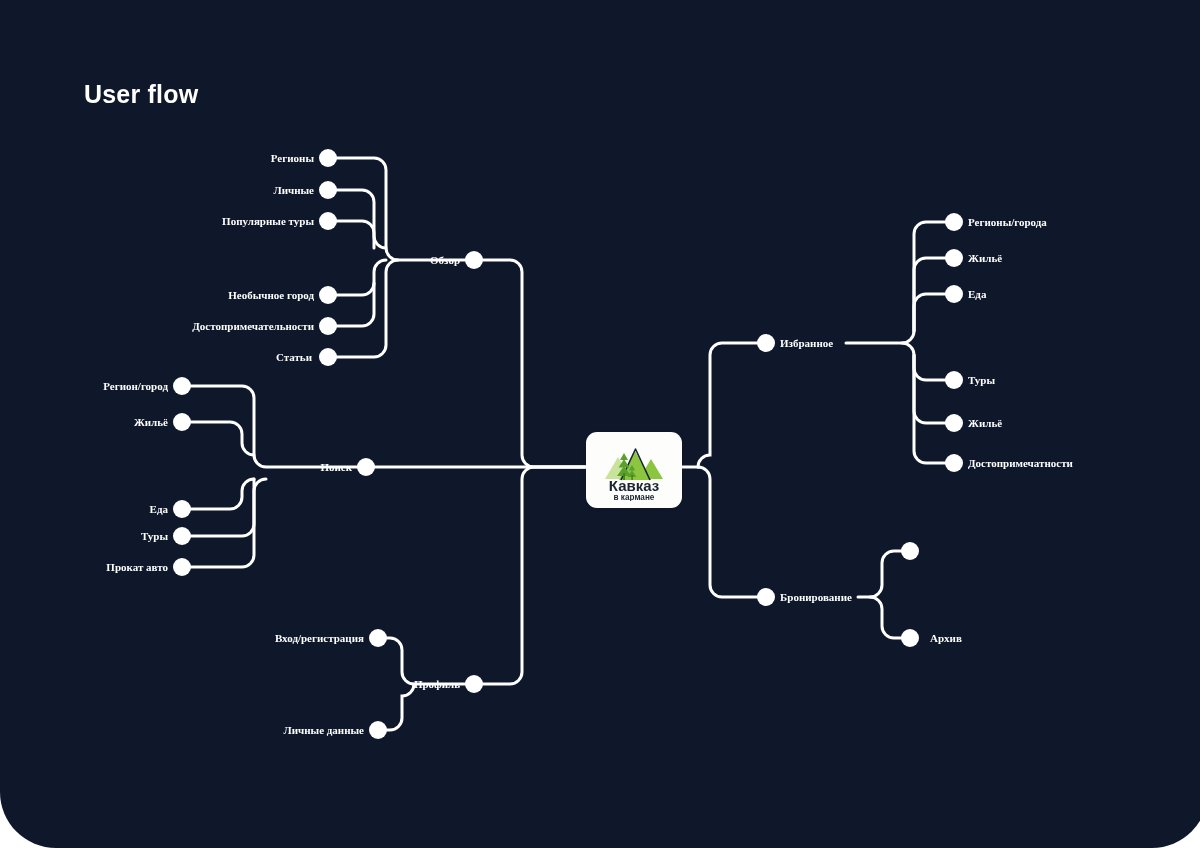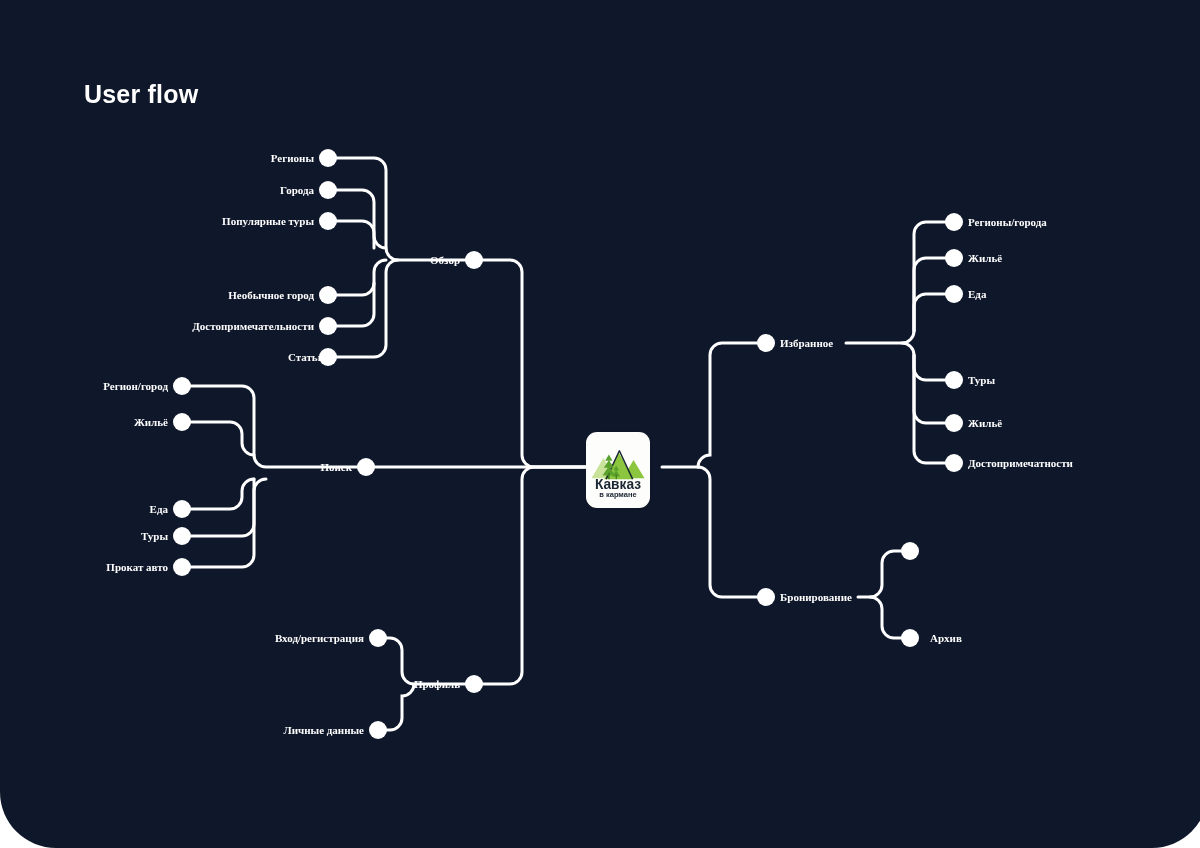--- a/index.html
+++ b/index.html
@@ -21,21 +21,21 @@
   .node-label{
     position:absolute;color:#ffffff;font-size:11px;font-weight:600;
     white-space:nowrap;line-height:15px;
     font-family:Liberation Serif, serif;
   }
   .node-label.r{transform:translate(-100%,-50%);}
   .node-label.l{transform:translate(0,-50%);}
   .node-label.c{transform:translate(-50%,-50%);text-align:center;white-space:pre-line;}
   
   .logo-card{
-    position:absolute;left:586px;top:432px;width:64px;height:76px;
+    position:absolute;left:586px;top:432px;width:96px;height:76px;
     background:#fdfdfb;border-radius:11px;
     display:flex;align-items:center;justify-content:center;
     box-shadow:0 1px 3px rgba(0,0,0,.12);
   }
   .logo-card svg{display:block;}
 </style>
 </head>
 <body>
 
 <div id="page">
@@ -111,25 +111,25 @@
       <circle cx="954" cy="423" r="9"></circle>
       <circle cx="954" cy="463" r="9"></circle>
 
       <circle cx="766" cy="597" r="9"></circle>
       <circle cx="910" cy="551" r="9"></circle>
       <circle cx="910" cy="638" r="9"></circle>
     </g>
   </svg>
 
   <div class="node-label r" style="left:314px;top:158px">Регионы</div>
-  <div class="node-label r" style="left:314px;top:190px">Города</div>
+  <div class="node-label r" style="left:314px;top:190px">Личные</div>
   <div class="node-label r" style="left:314px;top:221px">Популярные туры</div>
   <div class="node-label r" style="left:314px;top:295px">Необычное город</div>
   <div class="node-label r" style="left:314px;top:326px">Достопримечательности</div>
-  <div class="node-label r" style="left:324px;top:357px">Статьи</div>
+  <div class="node-label r" style="left:312px;top:357px">Статьи</div>
   <div class="node-label r" style="left:460px;top:260px">Обзор</div>
 
   <div class="node-label r" style="left:168px;top:386px">Регион/город</div>
   <div class="node-label r" style="left:168px;top:422px">Жильё</div>
   <div class="node-label r" style="left:168px;top:509px">Еда</div>
   <div class="node-label r" style="left:168px;top:536px">Туры</div>
   <div class="node-label r" style="left:168px;top:567px">Прокат авто</div>
   <div class="node-label r" style="left:352px;top:467px">Поиск</div>
 
   <div class="node-label r" style="left:364px;top:638px">Вход/регистрация</div>

